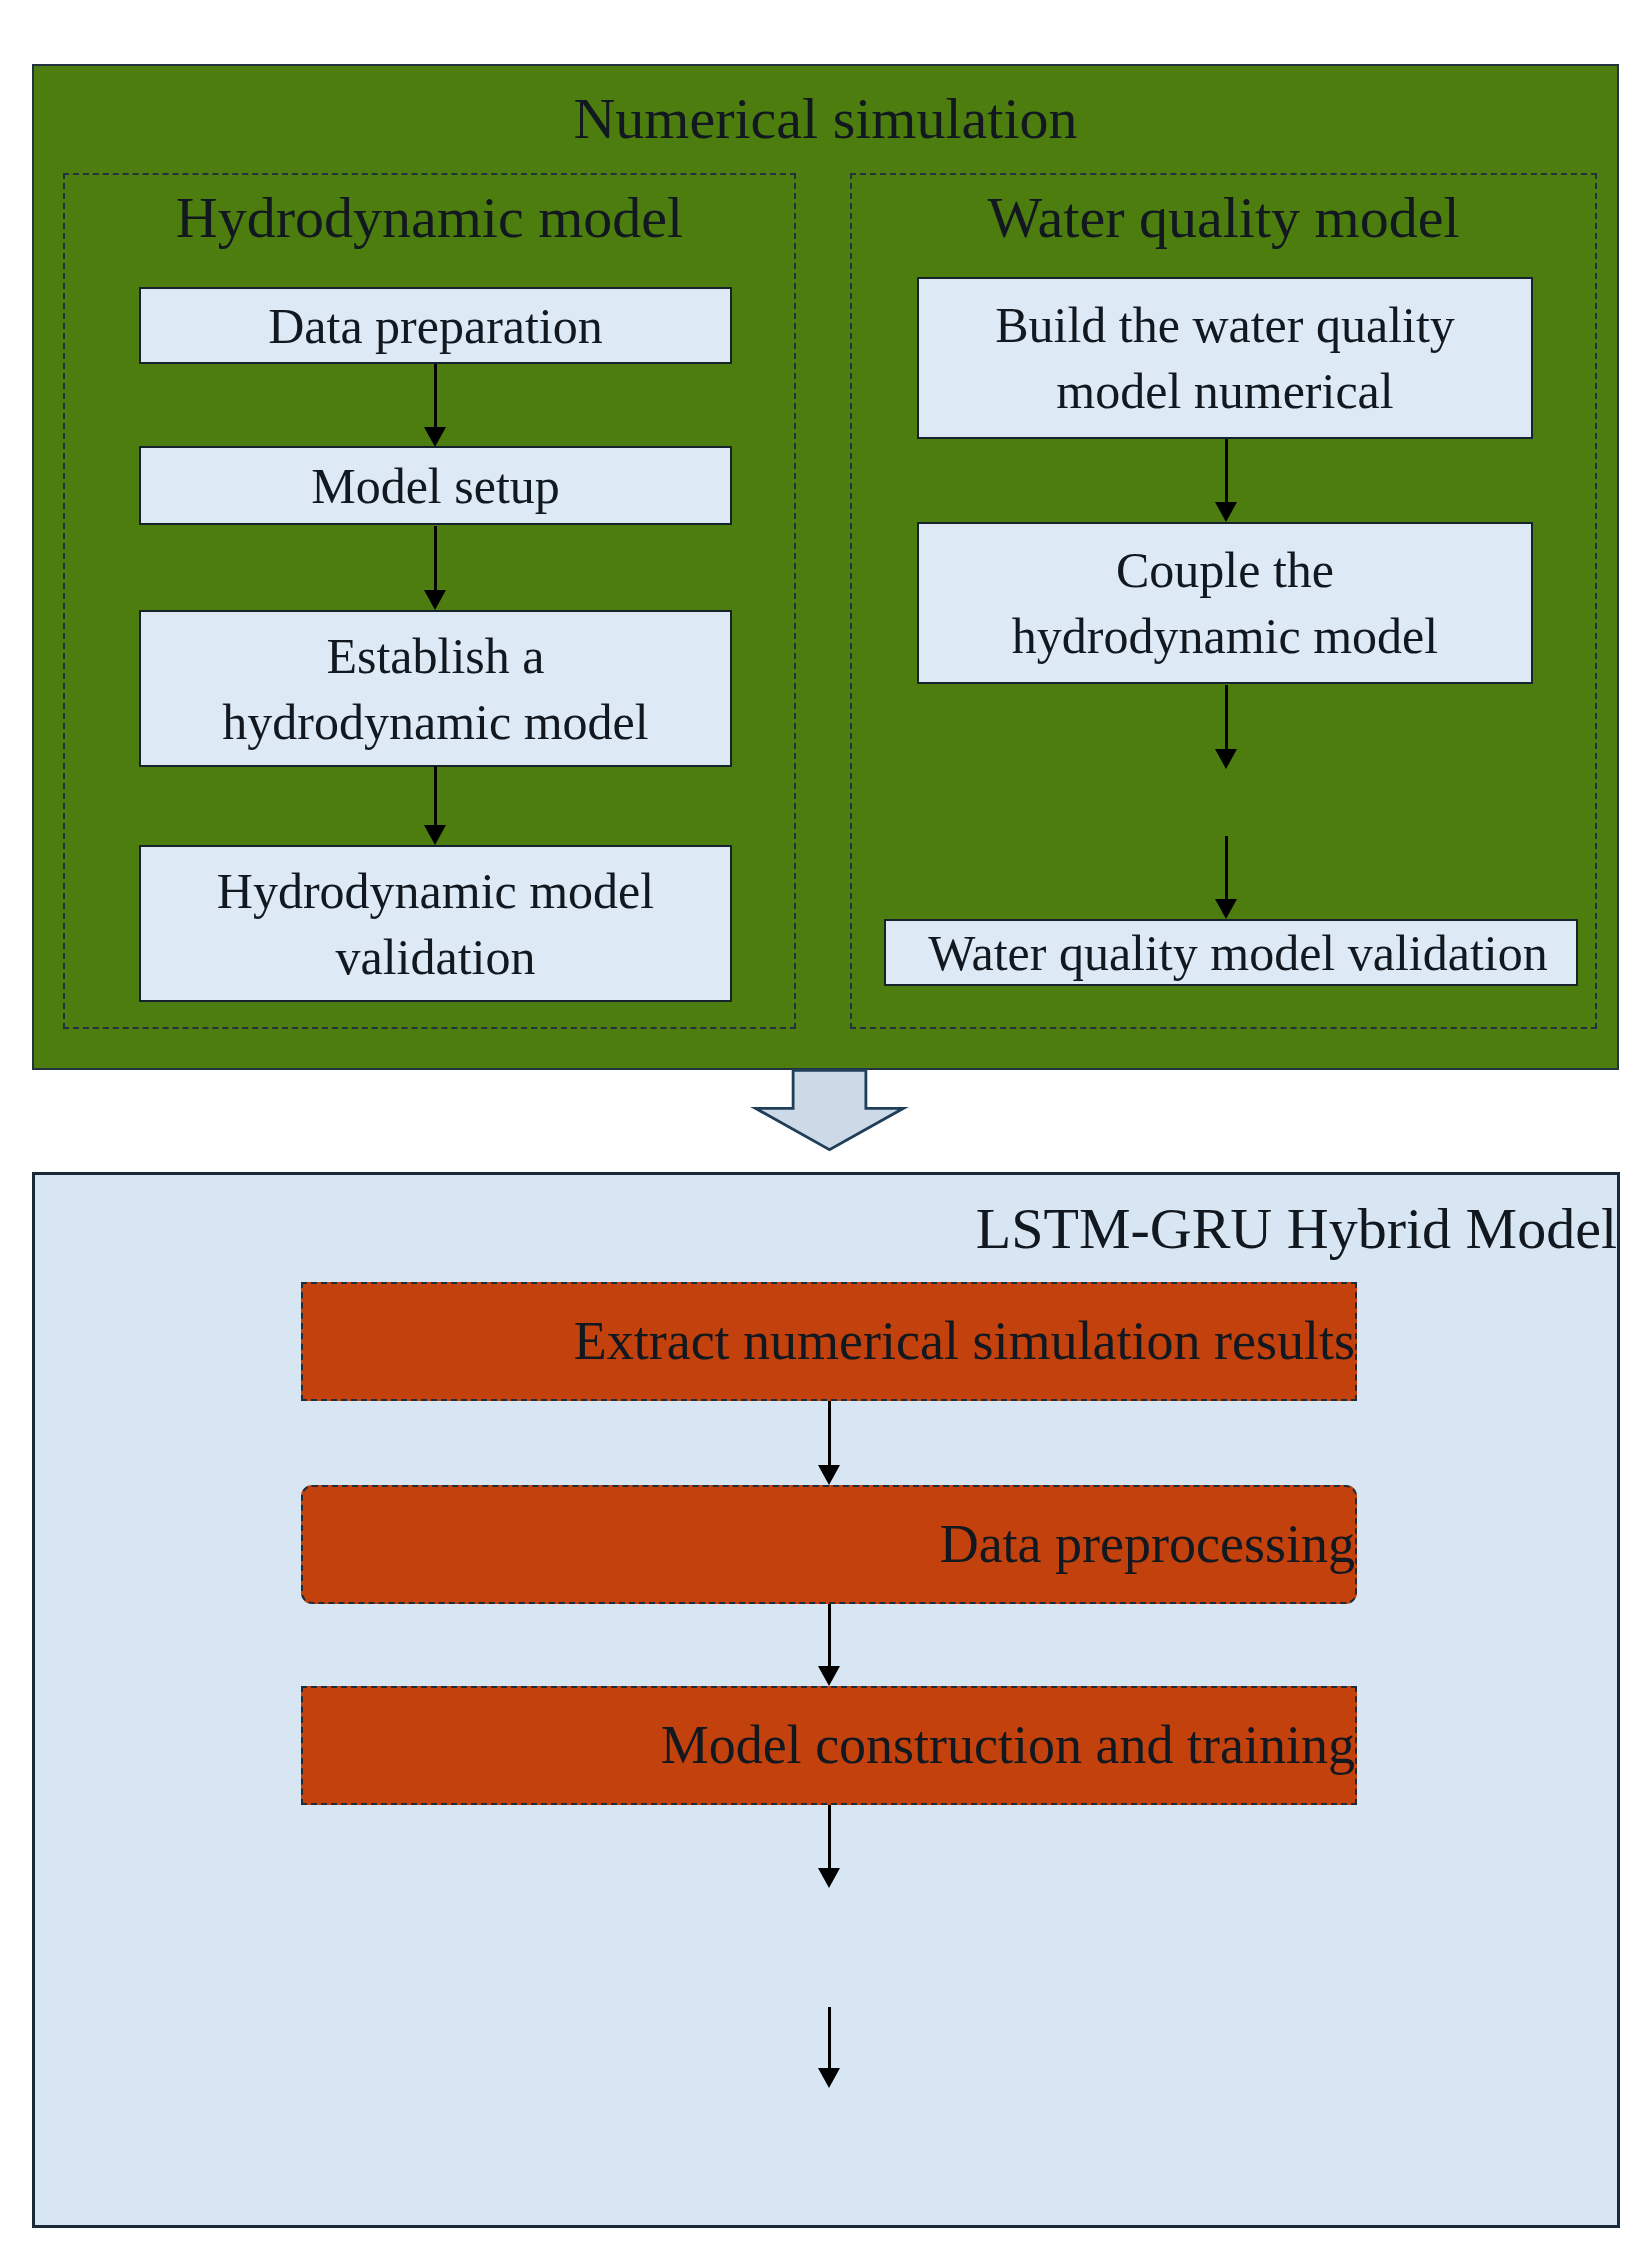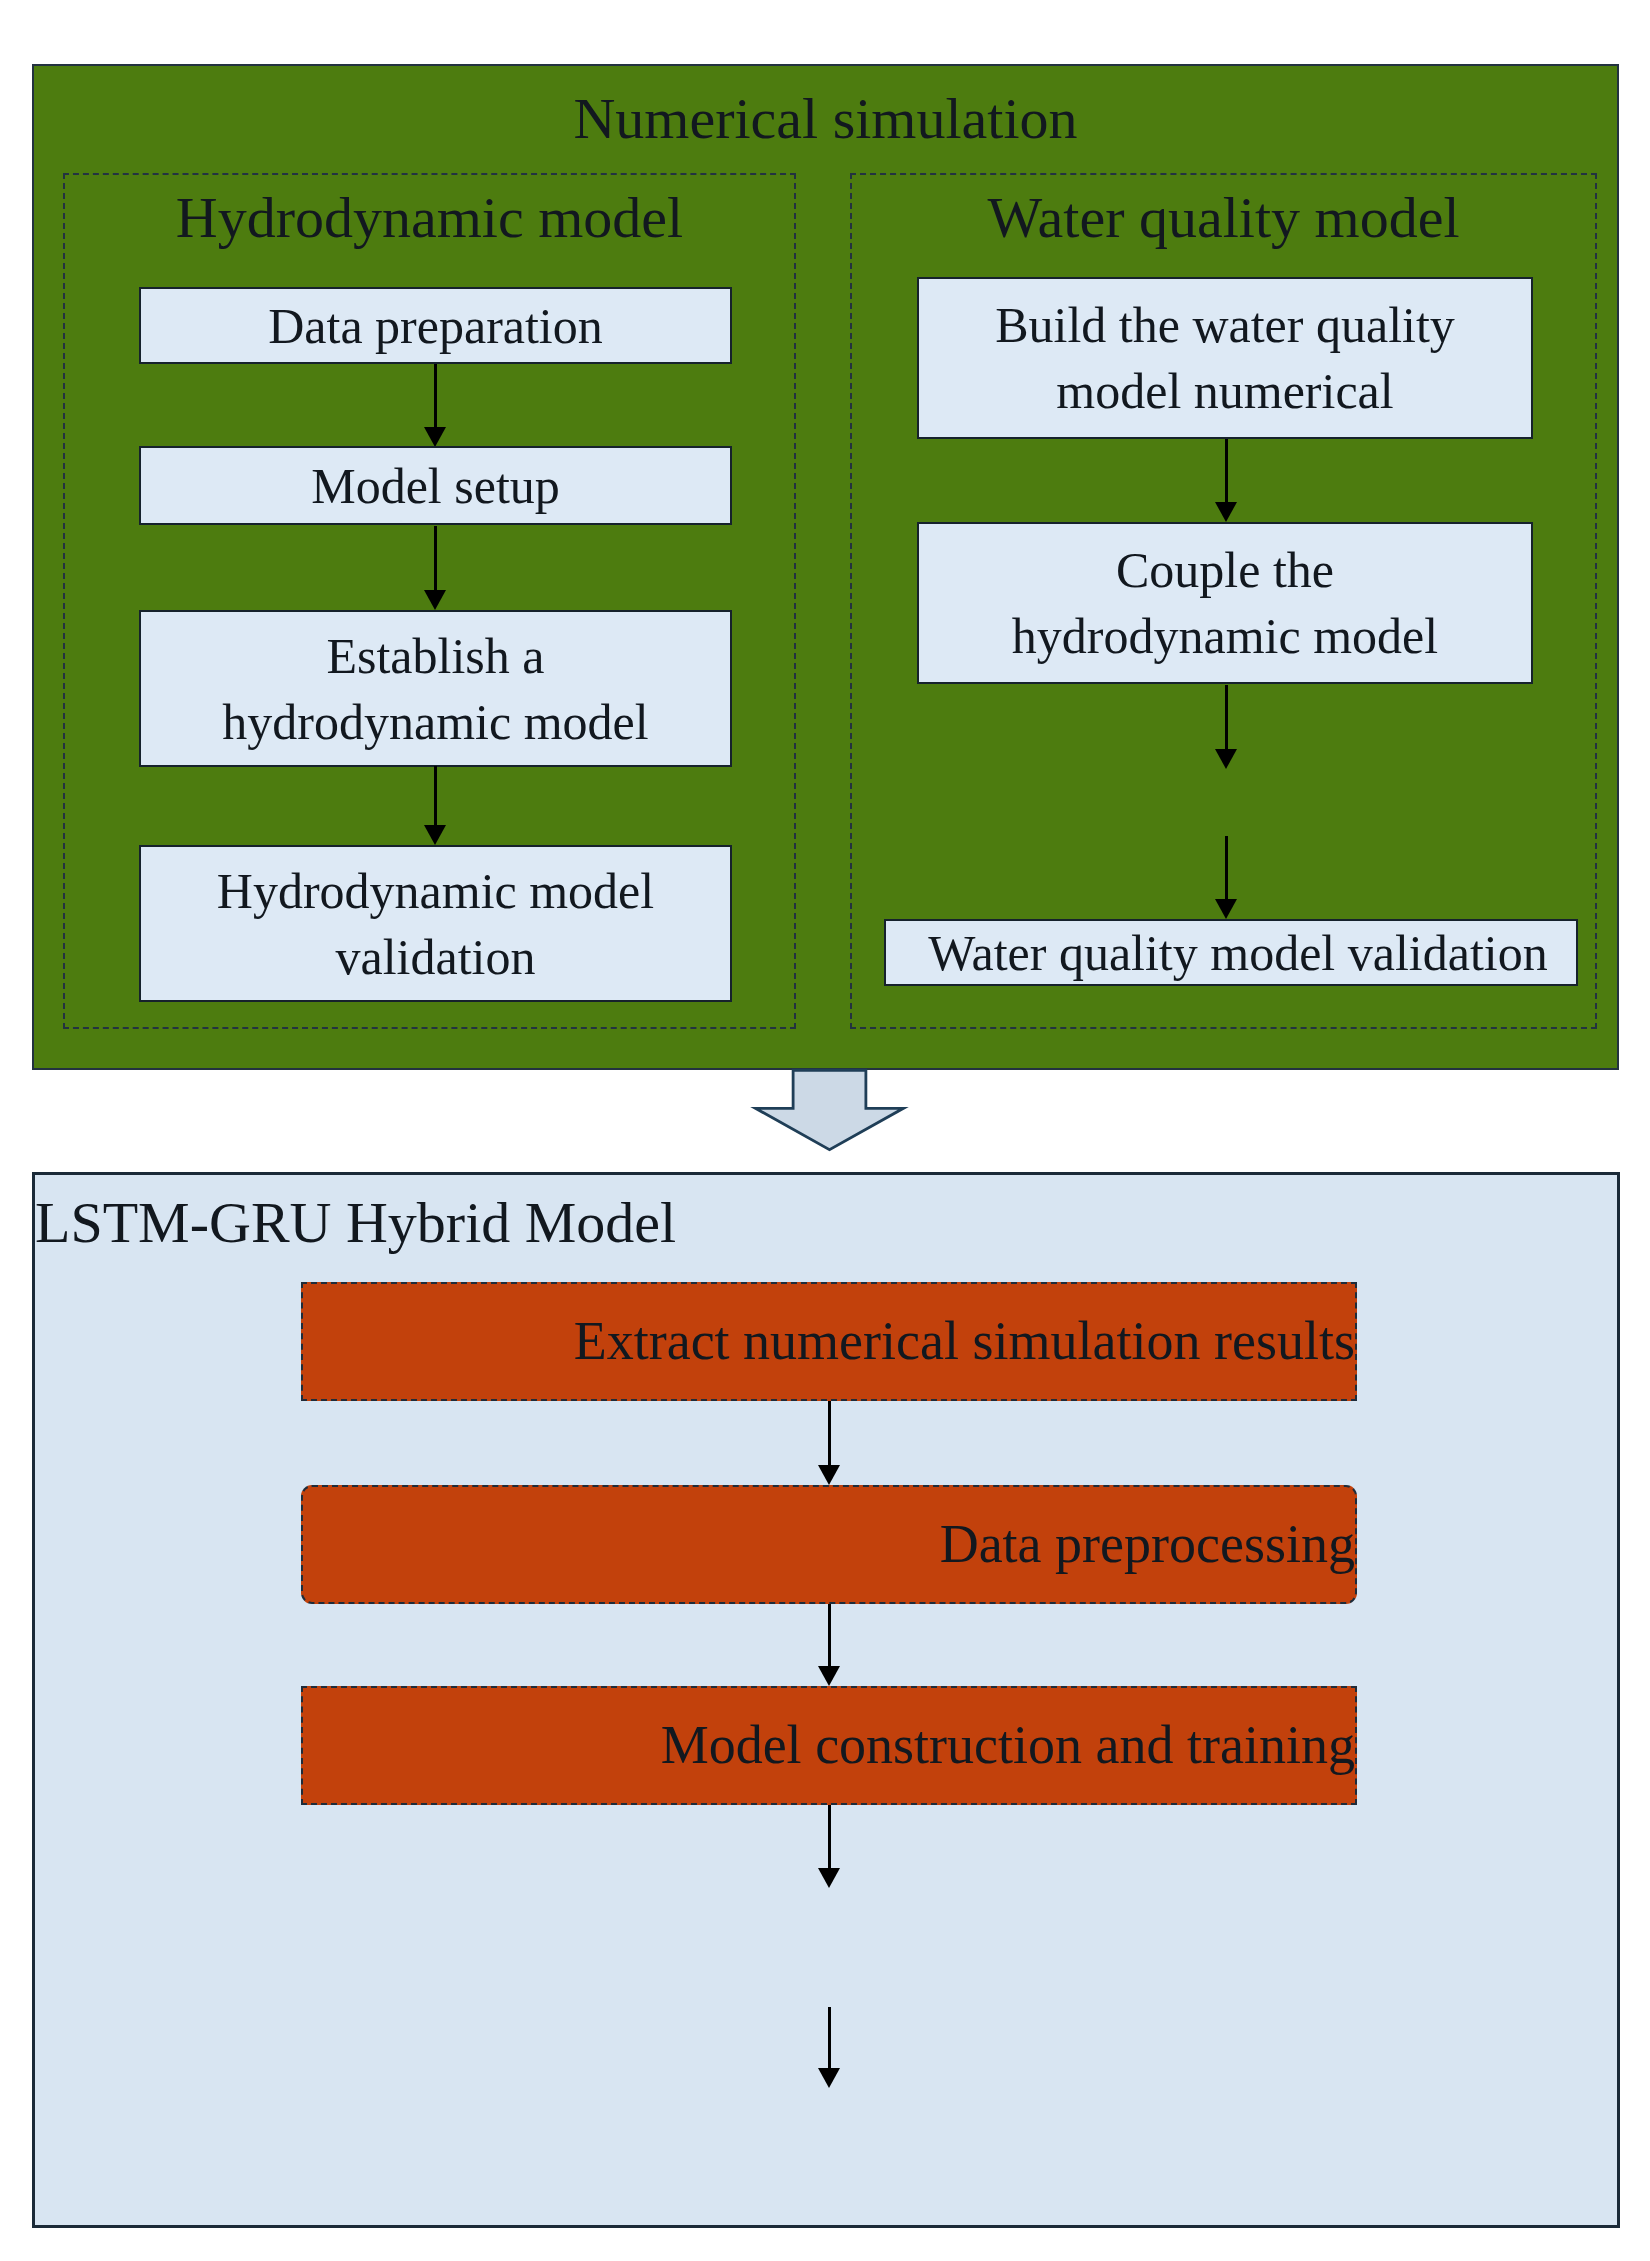--- a/index.html
+++ b/index.html
@@ -24,21 +24,21 @@
   .flow-arrow{position:absolute;width:22.4px;}
   .flow-arrow .shaft{position:absolute;left:50%;top:0;bottom:18px;width:2.8px;margin-left:-1.4px;background:#000;}
   .flow-arrow .tip{position:absolute;left:50%;bottom:0;margin-left:-11.2px;width:0;height:0;
     border-left:11.2px solid transparent;border-right:11.2px solid transparent;border-top:20px solid #000;}
 
   
   .big-arrow{position:absolute;left:750px;top:1068px;}
 
   
   .bottom-panel{position:absolute;left:32px;top:1172px;width:1588px;height:1056px;background:#d8e5f2;border:3.4px solid #1b2a38;box-sizing:border-box;}
-  .panel-title{position:absolute;left:0;right:0;top:13px;text-align:left;font-size:58px;line-height:1.2;}
+  .panel-title{position:absolute;left:0;right:0;top:19px;text-align:right;font-size:58px;line-height:1.2;}
 </style>
 </head>
 <body>
 
 <div class="page">
 
   <div class="outer-box">
     <div class="ns-title">Numerical simulation</div>
 
     <div class="dashed-group dg-left">

